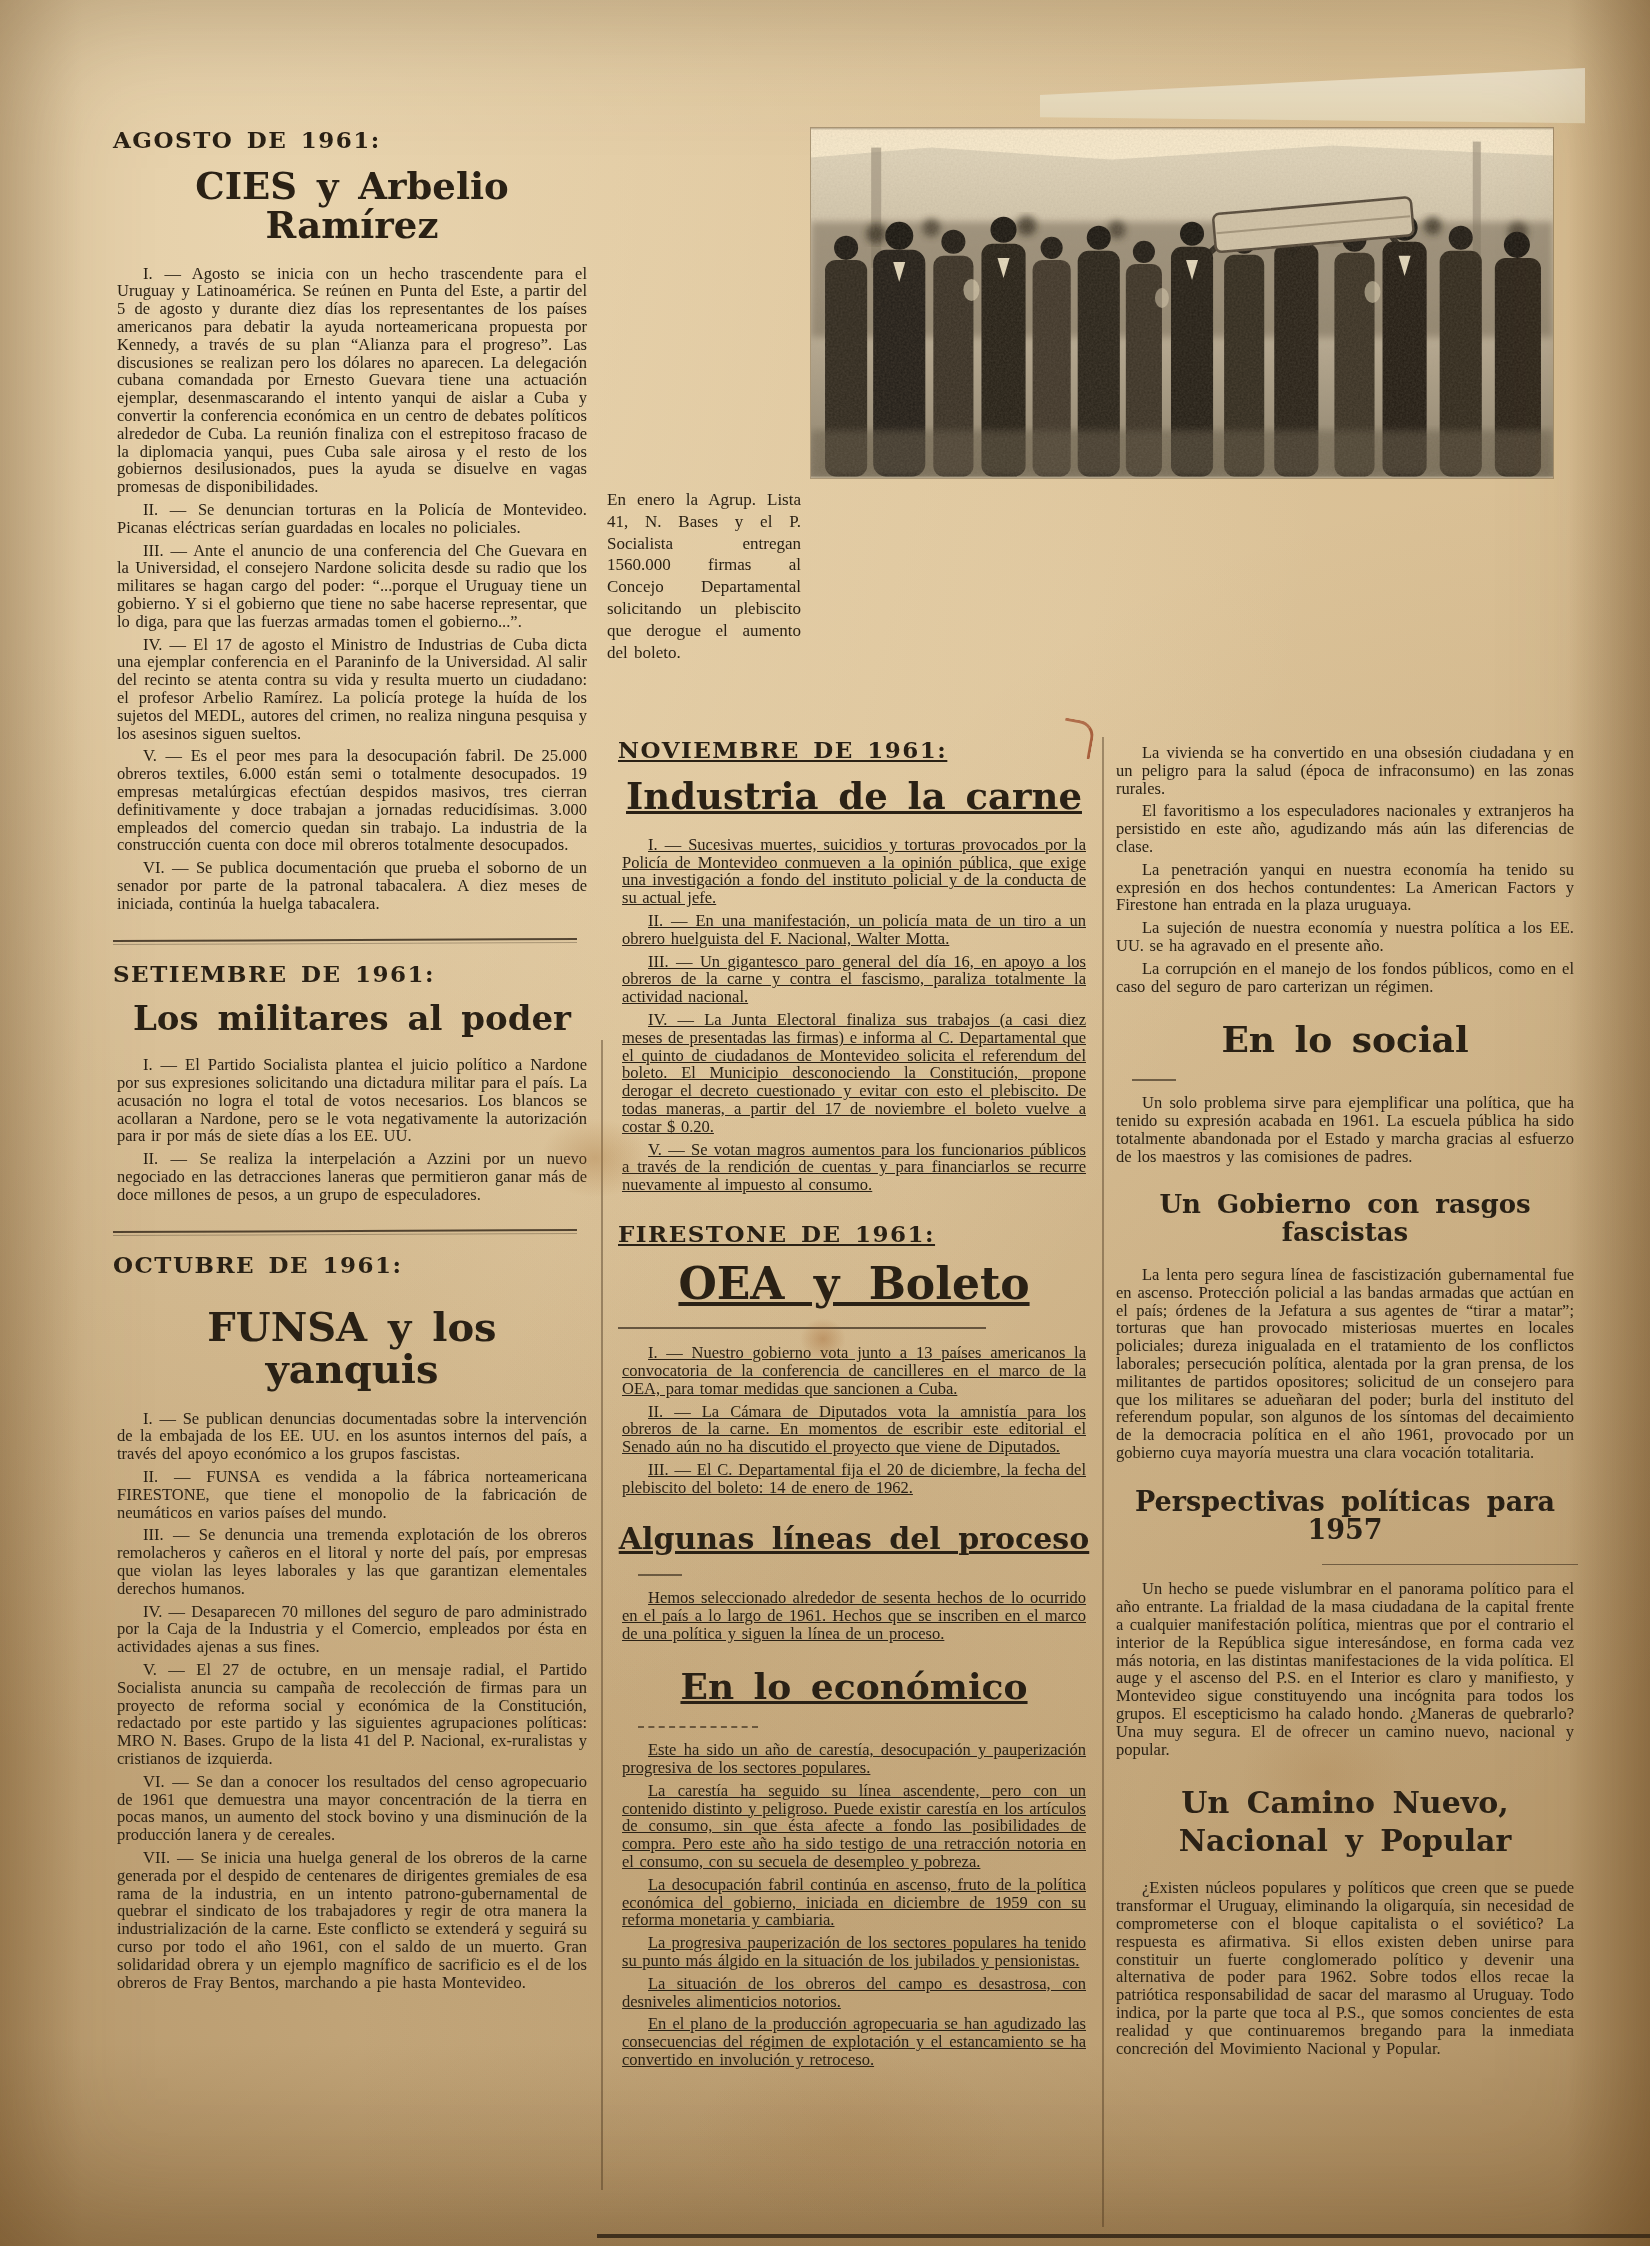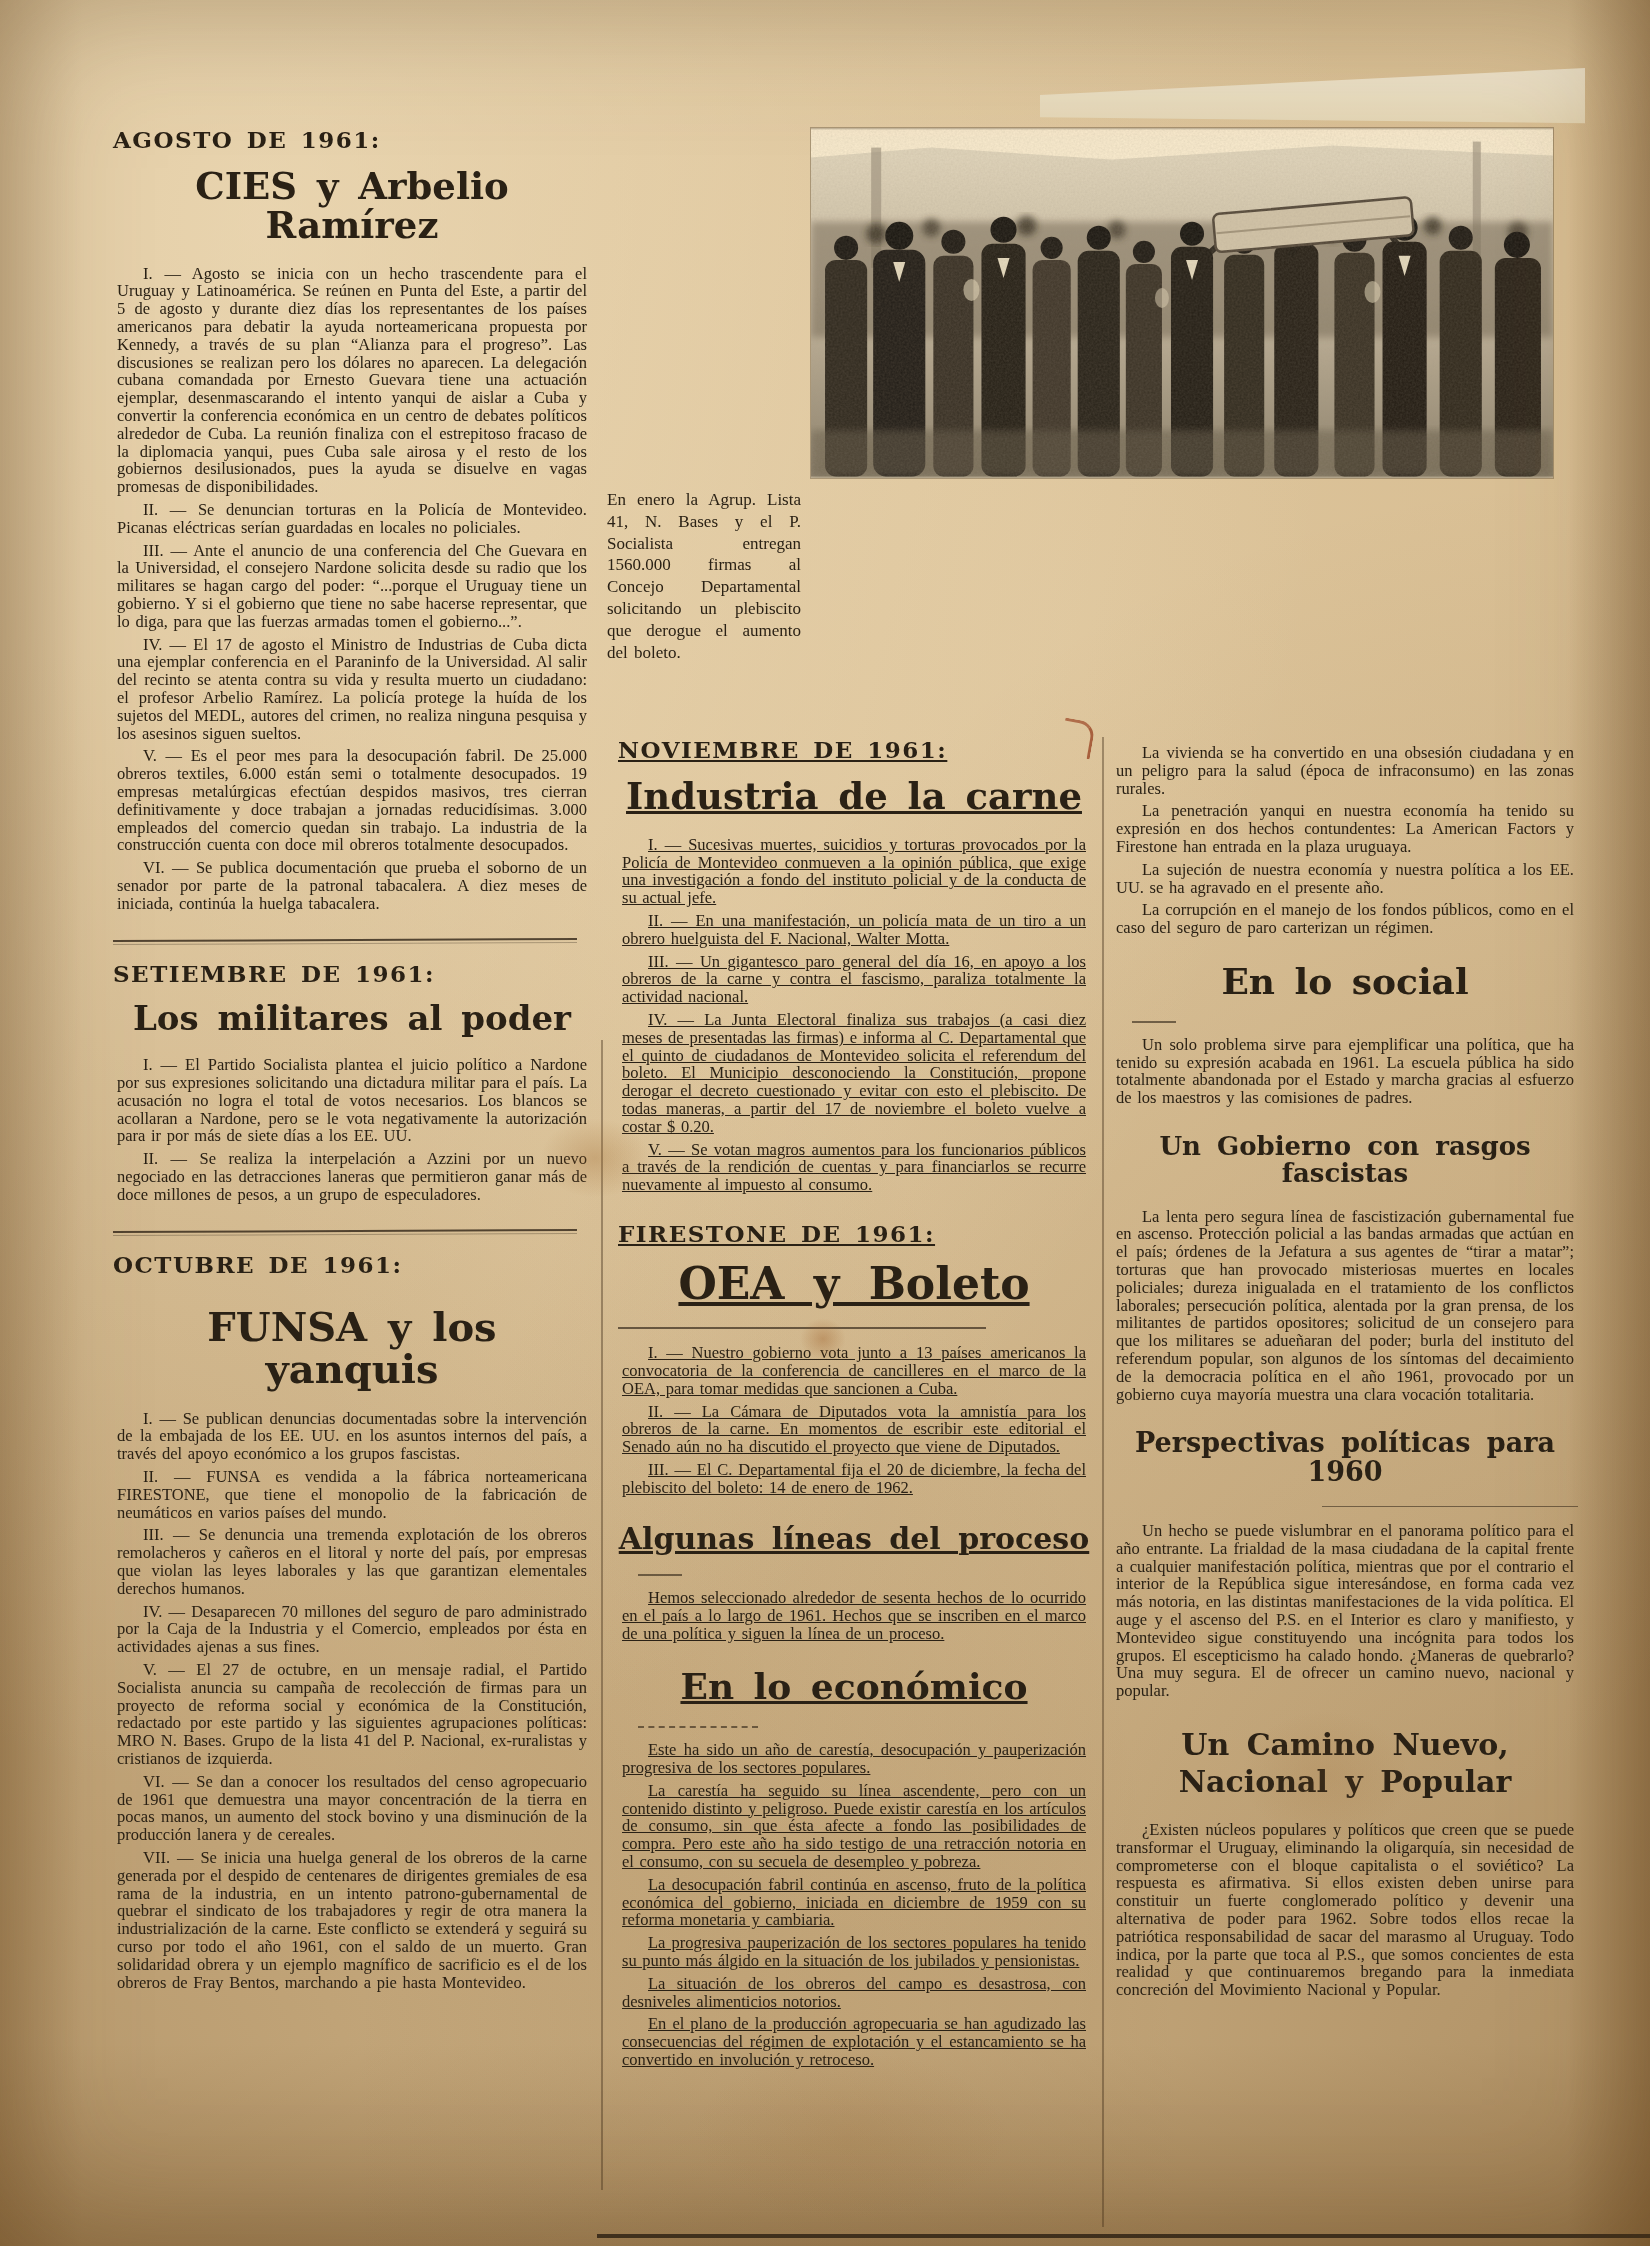--- a/index.html
+++ b/index.html
@@ -267,35 +267,36 @@
       <p>La desocupación fabril continúa en ascenso, fruto de la política económica del gobierno, iniciada en diciembre de 1959 con su reforma monetaria y cambiaria.</p>
       <p>La progresiva pauperización de los sectores populares ha tenido su punto más álgido en la situación de los jubilados y pensionistas.</p>
       <p>La situación de los obreros del campo es desastrosa, con desniveles alimenticios notorios.</p>
       <p>En el plano de la producción agropecuaria se han agudizado las consecuencias del régimen de explotación y el estancamiento se ha convertido en involución y retroceso.</p>
     </section>
   </div>
 
   <div class="col col3">
     <section>
       <p>La vivienda se ha convertido en una obsesión ciudadana y en un peligro para la salud (época de infraconsumo) en las zonas rurales.</p>
+      <p>El favoritismo a los especuladores nacionales y extranjeros ha persistido en este año, agudizando más aún las diferencias de clase.</p>
       <p>La penetración yanqui en nuestra economía ha tenido su expresión en dos hechos contundentes: La American Factors y Firestone han entrada en la plaza uruguaya.</p>
       <p>La sujeción de nuestra economía y nuestra política a los EE. UU. se ha agravado en el presente año.</p>
       <p>La corrupción en el manejo de los fondos públicos, como en el caso del seguro de paro carterizan un régimen.</p>
     </section>
     <section>
       <h1 class="headline h-social">En lo social</h1>
       <div class="dash"></div>
       <p>Un solo problema sirve para ejemplificar una política, que ha tenido su expresión acabada en 1961. La escuela pública ha sido totalmente abandonada por el Estado y marcha gracias al esfuerzo de los maestros y las comisiones de padres.</p>
     </section>
     <section>
       <h1 class="headline h-gobierno">Un Gobierno con rasgos fascistas</h1>
       <p>La lenta pero segura línea de fascistización gubernamental fue en ascenso. Protección policial a las bandas armadas que actúan en el país; órdenes de la Jefatura a sus agentes de “tirar a matar”; torturas que han provocado misteriosas muertes en locales policiales; dureza inigualada en el tratamiento de los conflictos laborales; persecución política, alentada por la gran prensa, de los militantes de partidos opositores; solicitud de un consejero para que los militares se adueñaran del poder; burla del instituto del referendum popular, son algunos de los síntomas del decaimiento de la democracia política en el año 1961, provocado por un gobierno cuya mayoría muestra una clara vocación totalitaria.</p>
     </section>
     <section>
-      <h1 class="headline h-perspectivas">Perspectivas políticas para 1960</h1>
+      <h1 class="headline h-perspectivas">Perspectivas políticas para 1957</h1>
       <div class="rule-right"></div>
       <p>Un hecho se puede vislumbrar en el panorama político para el año entrante. La frialdad de la masa ciudadana de la capital frente a cualquier manifestación política, mientras que por el contrario el interior de la República sigue interesándose, en forma cada vez más notoria, en las distintas manifestaciones de la vida política. El auge y el ascenso del P.S. en el Interior es claro y manifiesto, y Montevideo sigue constituyendo una incógnita para todos los grupos. El escepticismo ha calado hondo. ¿Maneras de quebrarlo? Una muy segura. El de ofrecer un camino nuevo, nacional y popular.</p>
     </section>
     <section>
       <h1 class="headline h-camino">Un Camino Nuevo, Nacional y Popular</h1>
       <p>¿Existen núcleos populares y políticos que creen que se puede transformar el Uruguay, eliminando la oligarquía, sin necesidad de comprometerse con el bloque capitalista o el soviético? La respuesta es afirmativa. Si ellos existen deben unirse para constituir un fuerte conglomerado político y devenir una alternativa de poder para 1962. Sobre todos ellos recae la patriótica responsabilidad de sacar del marasmo al Uruguay. Todo indica, por la parte que toca al P.S., que somos concientes de esta realidad y que continuaremos bregando para la inmediata concreción del Movimiento Nacional y Popular.</p>
     </section>
   </div>
 
   <div class="vrule vrule1"></div>

